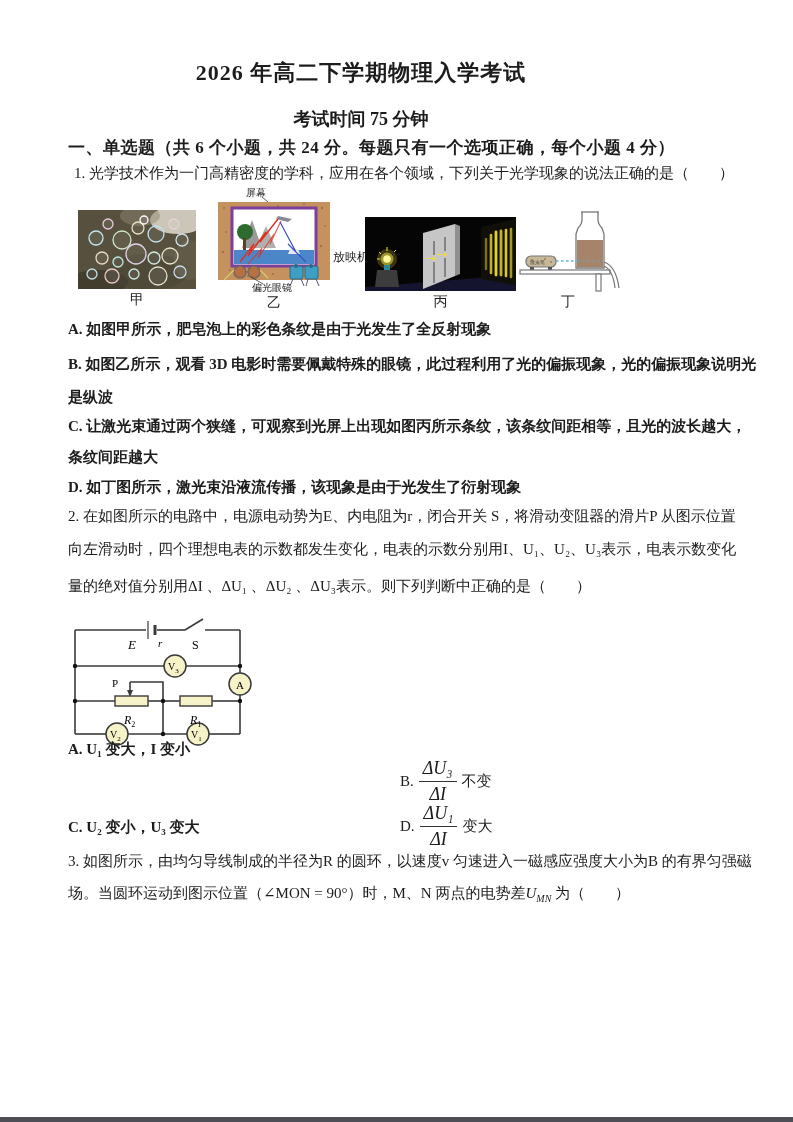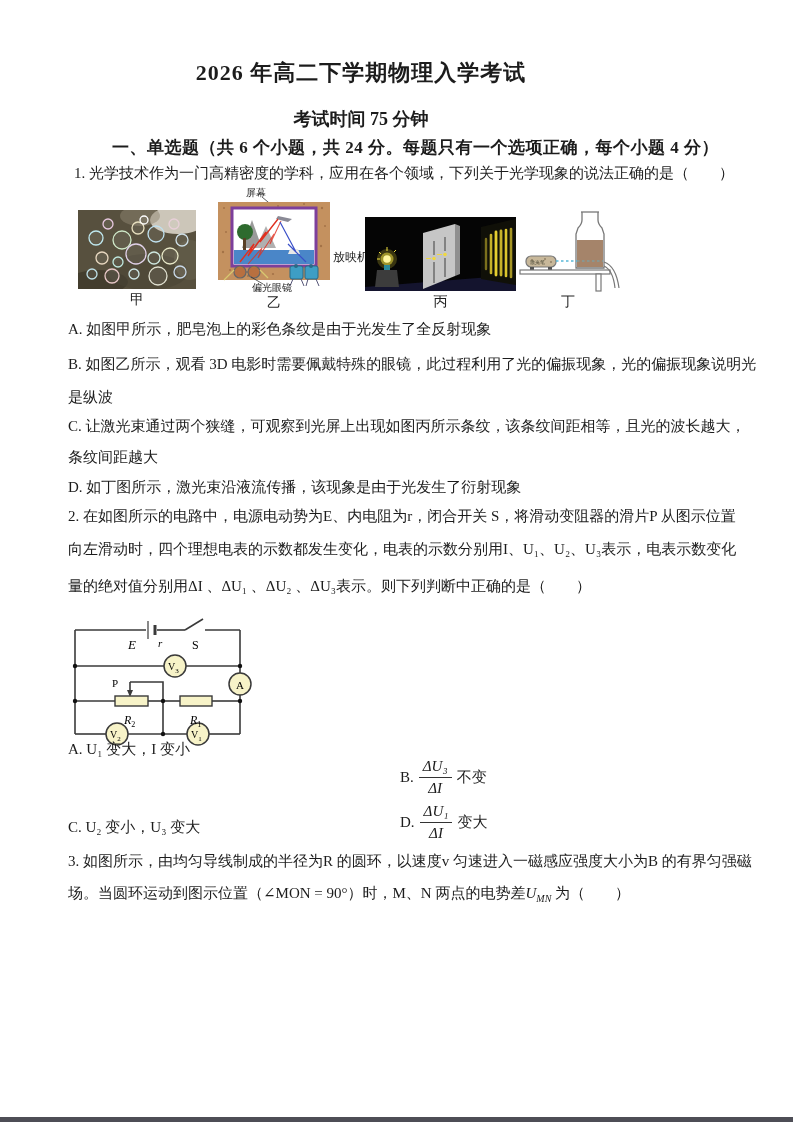--- a/index.html
+++ b/index.html
@@ -6,37 +6,37 @@
   body{
     width:793px;height:1122px;background:#ffffff;position:relative;overflow:hidden;
     font-family:"Liberation Serif","DejaVu Serif",serif;color:#1c1c1c;
   }
   .abs{position:absolute;}
   .ctr{width:722px;text-align:center;}
   .doc-title{font-size:22px;font-weight:bold;letter-spacing:1px;}
   .doc-subtitle{font-size:18px;font-weight:bold;}
   .sec-head{font-size:17px;font-weight:bold;letter-spacing:.5px;}
   .stem{font-size:15px;white-space:nowrap;}
-  .opt{font-size:15px;white-space:nowrap;}
+  .opt{font-size:15px;white-space:nowrap;font-weight:bold;}
   .figcap{font-size:14px;text-align:center;}
   .sidelabel{font-size:12px;}
   .frac-row{display:flex;align-items:center;font-size:15px;}
-  .frac{display:inline-flex;flex-direction:column;align-items:center;margin:0 5px;font-style:italic;font-size:15px;line-height:1.25;}
+  .frac{display:inline-flex;flex-direction:column;align-items:center;margin:0 5px;font-style:italic;font-size:18px;line-height:1.25;}
   .frac .num{border-bottom:1.2px solid #333;padding:0 4px 1px;}
   .frac .den{padding-top:1px;}
   sub.mn{font-size:10px;font-style:italic;}
   .bottom-edge{left:0;top:1117px;width:793px;height:5px;background:#4e4e56;}
   svg text{font-family:"Liberation Serif","DejaVu Serif",serif;}
 </style>
 </head>
 <body>
 
 <div class="abs ctr doc-title" style="top:58px;">2026 年高二下学期物理入学考试</div>
 <div class="abs ctr doc-subtitle" style="top:107px;">考试时间 75 分钟</div>
-<div class="abs sec-head" style="left:68px;top:136px;margin-left:44px;">一、单选题（共 6 个小题，共 24 分。每题只有一个选项正确，每个小题 4 分）</div>
+<div class="abs sec-head" style="left:68px;top:136px;">一、单选题（共 6 个小题，共 24 分。每题只有一个选项正确，每个小题 4 分）</div>
 
 <div class="abs stem" style="left:74px;top:164px;">1. 光学技术作为一门高精密度的学科，应用在各个领域，下列关于光学现象的说法正确的是（　　）</div>
 
 <svg class="abs" style="left:78px;top:210px;" width="118" height="79" viewBox="0 0 118 79">
   <rect x="0" y="0" width="118" height="79" fill="#57503e"></rect>
   <ellipse cx="100" cy="10" rx="28" ry="14" fill="#d9d3c6" opacity="0.9"></ellipse>
   <ellipse cx="62" cy="6" rx="20" ry="10" fill="#8f8672" opacity="0.5"></ellipse>
   <ellipse cx="20" cy="72" rx="30" ry="12" fill="#3e382b" opacity="0.8"></ellipse>
   <ellipse cx="70" cy="62" rx="40" ry="18" fill="#4a4435" opacity="0.6"></ellipse>
   <ellipse cx="112" cy="50" rx="16" ry="20" fill="#6a6450" opacity="0.5"></ellipse>

